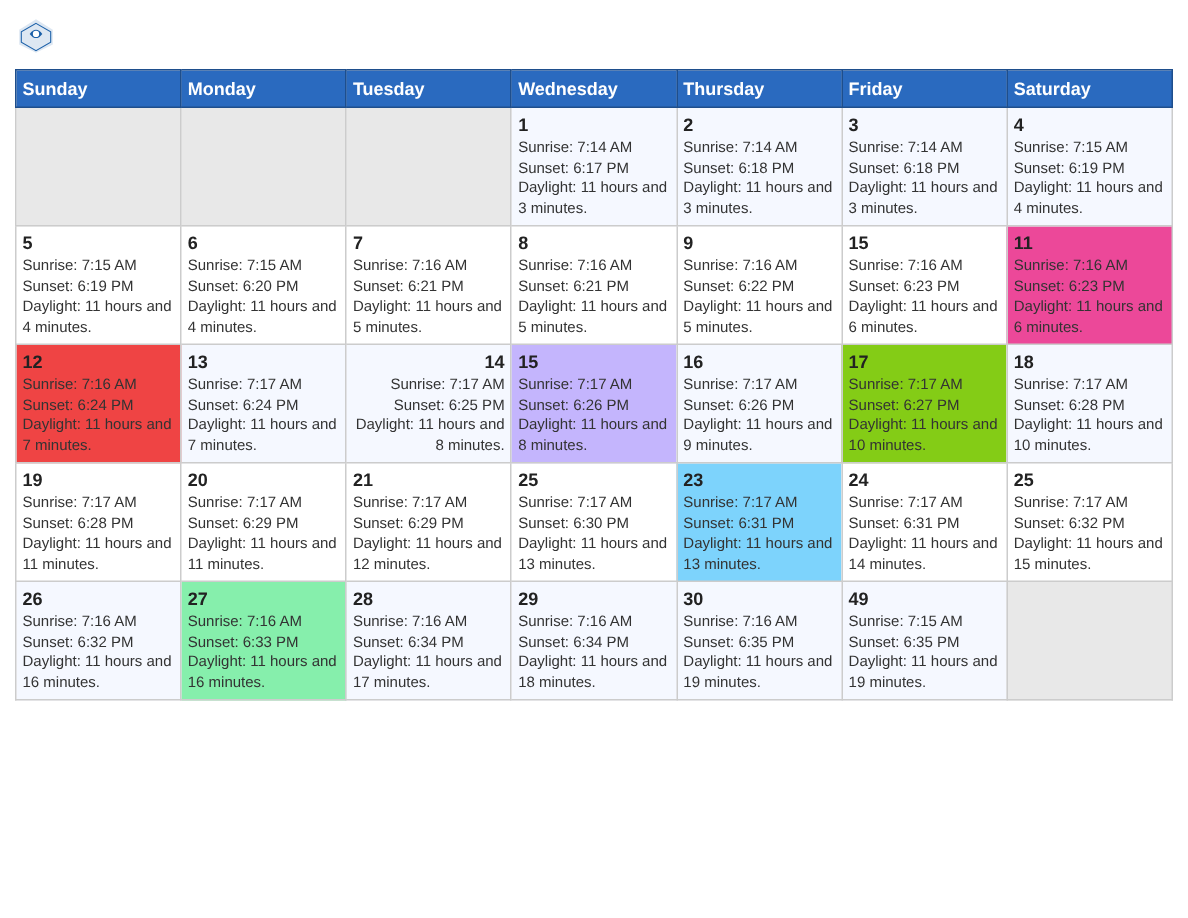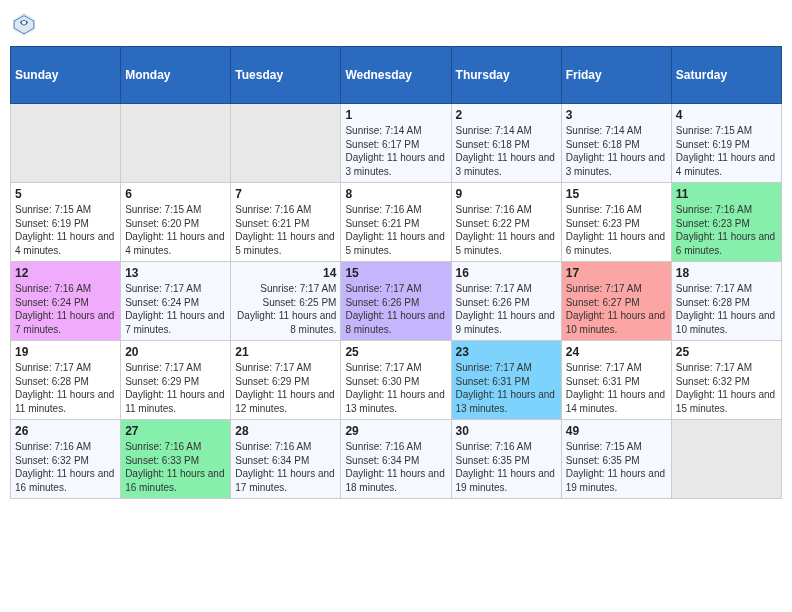--- a/index.html
+++ b/index.html
@@ -46,21 +46,21 @@
       color: #555;
     }
     .calendar {
       width: 100%;
       border-collapse: collapse;
       font-size: 11px;
     }
     .calendar th {
       background: #2a6abf;
       color: #fff;
-      padding: 21px 4px;
+      padding: 5px 4px;
       text-align: left;
       font-size: 12px;
       font-weight: bold;
       border: 1px solid #1e4e8c;
     }
     .calendar td {
       border: 1px solid #ccc;
       vertical-align: top;
       padding: 4px;
       width: calc(100% / 7);
@@ -182,29 +182,29 @@
           <div class="day-info" style="white-space: pre-line;">Sunrise: 7:16 AM
 Sunset: 6:22 PM
 Daylight: 11 hours and 5 minutes.</div>
         </td>
         <td style="background: rgb(255, 255, 255);">
           <div class="day-num">15</div>
           <div class="day-info" style="white-space: pre-line;">Sunrise: 7:16 AM
 Sunset: 6:23 PM
 Daylight: 11 hours and 6 minutes.</div>
         </td>
-        <td style="background: #86efac; margin-top: 28px;">
+        <td style="background: #ec4899; margin-top: 28px;">
           <div class="day-num">11</div>
           <div class="day-info" style="white-space: pre-line;">Sunrise: 7:16 AM
 Sunset: 6:23 PM
 Daylight: 11 hours and 6 minutes.</div>
         </td>
       </tr>
       <tr>
-        <td style="background: #f0abfc;">
+        <td style="background: #ef4444;">
           <div class="day-num">12</div>
           <div class="day-info" style="white-space: pre-line;">Sunrise: 7:16 AM
 Sunset: 6:24 PM
 Daylight: 11 hours and 7 minutes.</div>
         </td>
         <td style="background: rgb(245, 248, 255);">
           <div class="day-num">13</div>
           <div class="day-info" style="white-space: pre-line;">Sunrise: 7:17 AM
 Sunset: 6:24 PM
 Daylight: 11 hours and 7 minutes.</div>
@@ -220,21 +220,21 @@
           <div class="day-info" style="white-space: pre-line;">Sunrise: 7:17 AM
 Sunset: 6:26 PM
 Daylight: 11 hours and 8 minutes.</div>
         </td>
         <td style="background: rgb(245, 248, 255);">
           <div class="day-num">16</div>
           <div class="day-info" style="white-space: pre-line;">Sunrise: 7:17 AM
 Sunset: 6:26 PM
 Daylight: 11 hours and 9 minutes.</div>
         </td>
-        <td style="background: #fca5a5;">
+        <td style="background: #84cc16;">
           <div class="day-num">17</div>
           <div class="day-info" style="white-space: pre-line;">Sunrise: 7:17 AM
 Sunset: 6:27 PM
 Daylight: 11 hours and 10 minutes.</div>
         </td>
         <td style="background: rgb(245, 248, 255);">
           <div class="day-num">18</div>
           <div class="day-info" style="white-space: pre-line;">Sunrise: 7:17 AM
 Sunset: 6:28 PM
 Daylight: 11 hours and 10 minutes.</div>

